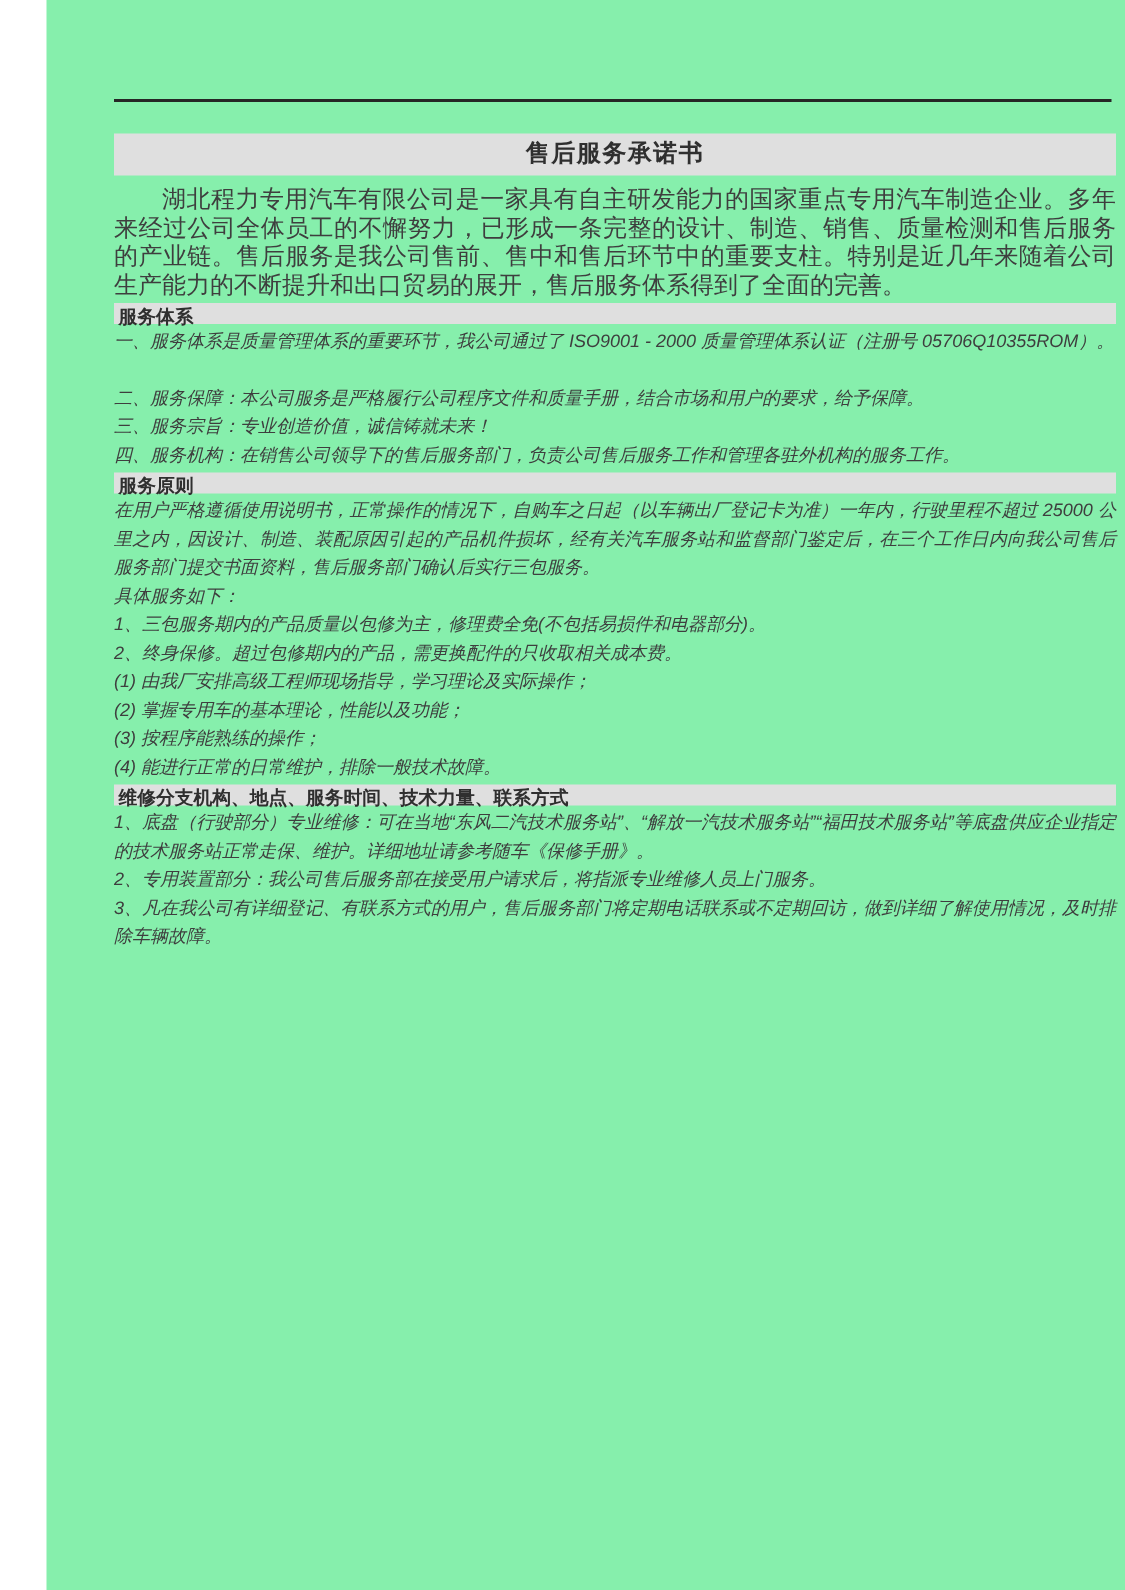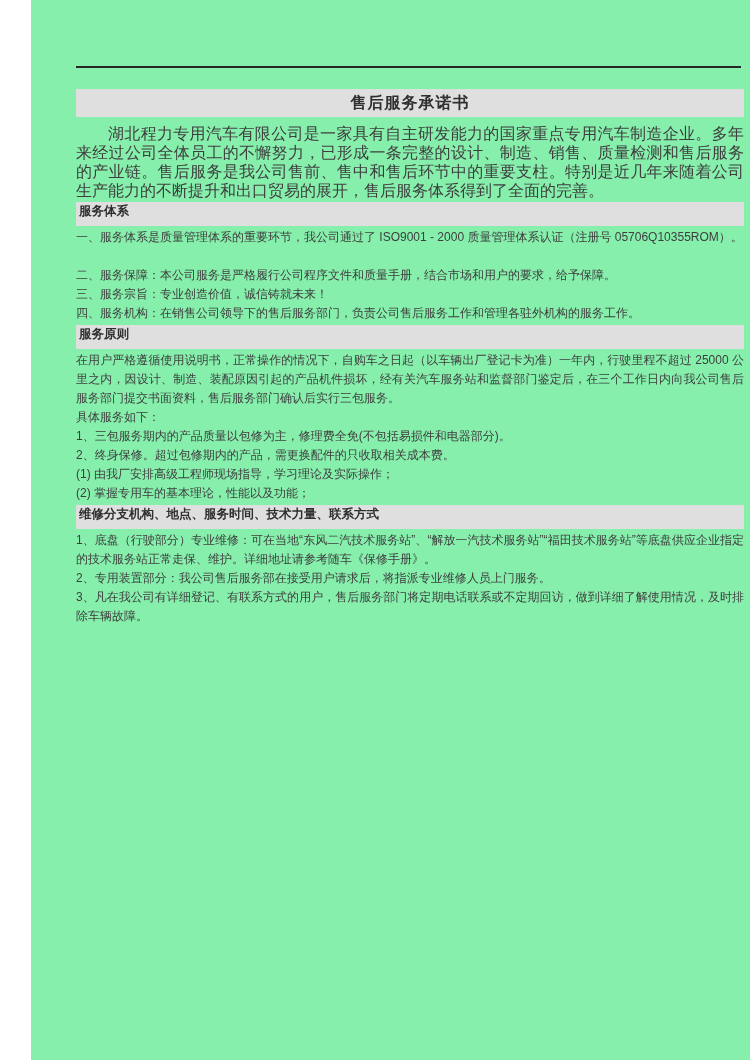--- a/index.html
+++ b/index.html
@@ -43,35 +43,36 @@
     width: 668px;
     font-size: 16px;
     line-height: 19px;
     color: #3e3e3e;
     text-indent: 2em;
     text-align: justify;
   }
   .sec-head {
     margin: 2px 0 2px 0;
     width: 665px;
-    height: 24px;
+    height: 14px;
     line-height: 18px;
     background: #dfdfdf;
     padding-left: 3px;
     font-size: 12.5px;
     font-weight: bold;
     color: #2f2f2f;
   }
   .line {
     margin: 0;
     width: 668px;
     font-size: 12px;
     line-height: 19px;
     color: #3e3e3e;
     text-align: justify;
+    font-style: italic;
   }
   .gap-after {
     margin-bottom: 19px;
   }
 </style>
 </head>
 <body>
 
 <div class="page">
   <div class="top-rule"></div>
@@ -85,18 +86,20 @@
       <p class="line">二、服务保障：本公司服务是严格履行公司程序文件和质量手册，结合市场和用户的要求，给予保障。</p>
       <p class="line">三、服务宗旨：专业创造价值，诚信铸就未来！</p>
       <p class="line">四、服务机构：在销售公司领导下的售后服务部门，负责公司售后服务工作和管理各驻外机构的服务工作。</p>
       <div class="sec-head">服务原则</div>
       <p class="line">在用户严格遵循使用说明书，正常操作的情况下，自购车之日起（以车辆出厂登记卡为准）一年内，行驶里程不超过 25000 公里之内，因设计、制造、装配原因引起的产品机件损坏，经有关汽车服务站和监督部门鉴定后，在三个工作日内向我公司售后服务部门提交书面资料，售后服务部门确认后实行三包服务。</p>
       <p class="line">具体服务如下：</p>
       <p class="line">1、三包服务期内的产品质量以包修为主，修理费全免(不包括易损件和电器部分)。</p>
       <p class="line">2、终身保修。超过包修期内的产品，需更换配件的只收取相关成本费。</p>
       <p class="line">(1) 由我厂安排高级工程师现场指导，学习理论及实际操作；</p>
       <p class="line">(2) 掌握专用车的基本理论，性能以及功能；</p>
+      <p class="line">(3) 按程序能熟练的操作；</p>
+      <p class="line">(4) 能进行正常的日常维护，排除一般技术故障。</p>
       <div class="sec-head">维修分支机构、地点、服务时间、技术力量、联系方式</div>
       <p class="line">1、底盘（行驶部分）专业维修：可在当地“东风二汽技术服务站”、“解放一汽技术服务站”“福田技术服务站”等底盘供应企业指定的技术服务站正常走保、维护。详细地址请参考随车《保修手册》。</p>
       <p class="line">2、专用装置部分：我公司售后服务部在接受用户请求后，将指派专业维修人员上门服务。</p>
       <p class="line">3、凡在我公司有详细登记、有联系方式的用户，售后服务部门将定期电话联系或不定期回访，做到详细了解使用情况，及时排除车辆故障。</p>
     </div>
 </div>
 
 </body></html>

